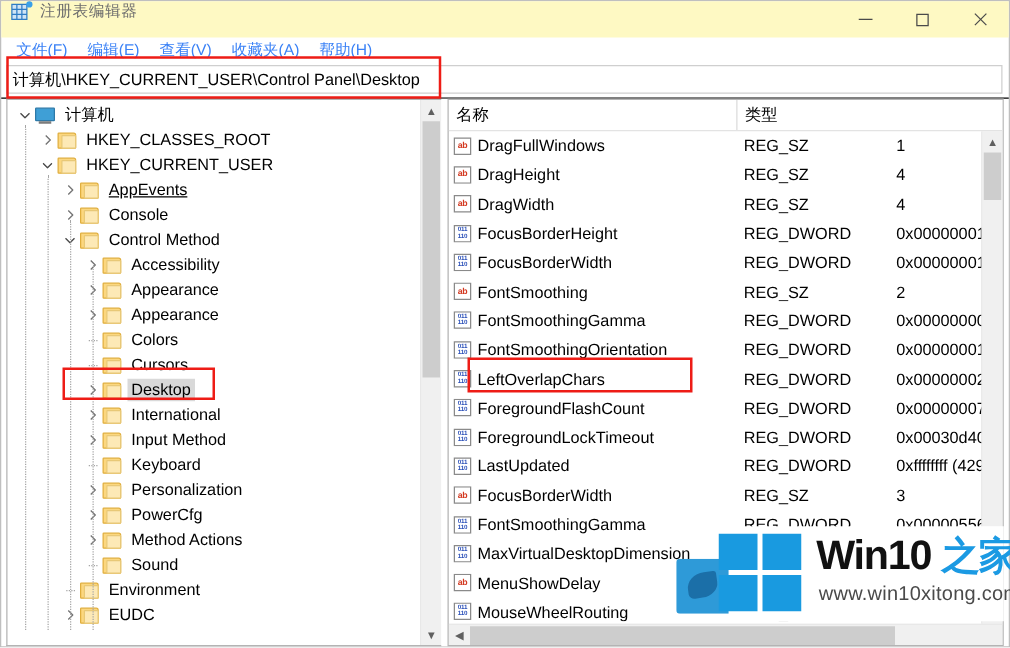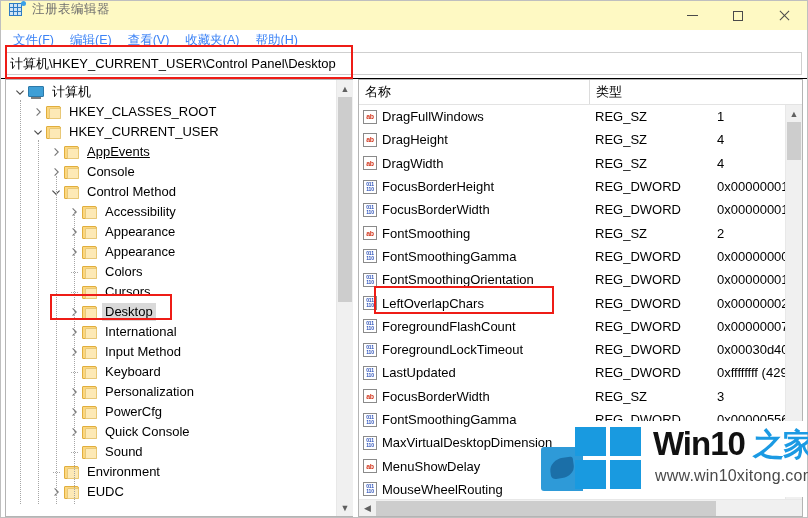--- a/index.html
+++ b/index.html
@@ -492,21 +492,21 @@
             <div class="trow" style="padding-left: 60px;">
               <span class="chev">
                 <svg width="5" height="8" viewBox="0 0 5 8">
                   <path d="M0.6 0.4 L4.2 4 L0.6 7.6" fill="none" stroke="#767676" stroke-width="1.1"></path>
                 </svg>
               </span>
               <span class="folder">
                 <span class="f-back"></span>
                 <span class="f-front"></span>
               </span>
-              <span class="lbl">Quick Console</span>
+              <span class="lbl">Method Actions</span>
             </div>
             <div class="trow" style="padding-left: 60px;">
               <span class="chev">
                 <span style="display:block;width:7px;border-top:1px dotted #a6a6a6;"></span>
               </span>
               <span class="folder">
                 <span class="f-back"></span>
                 <span class="f-front"></span>
               </span>
               <span class="lbl">Sound</span>

